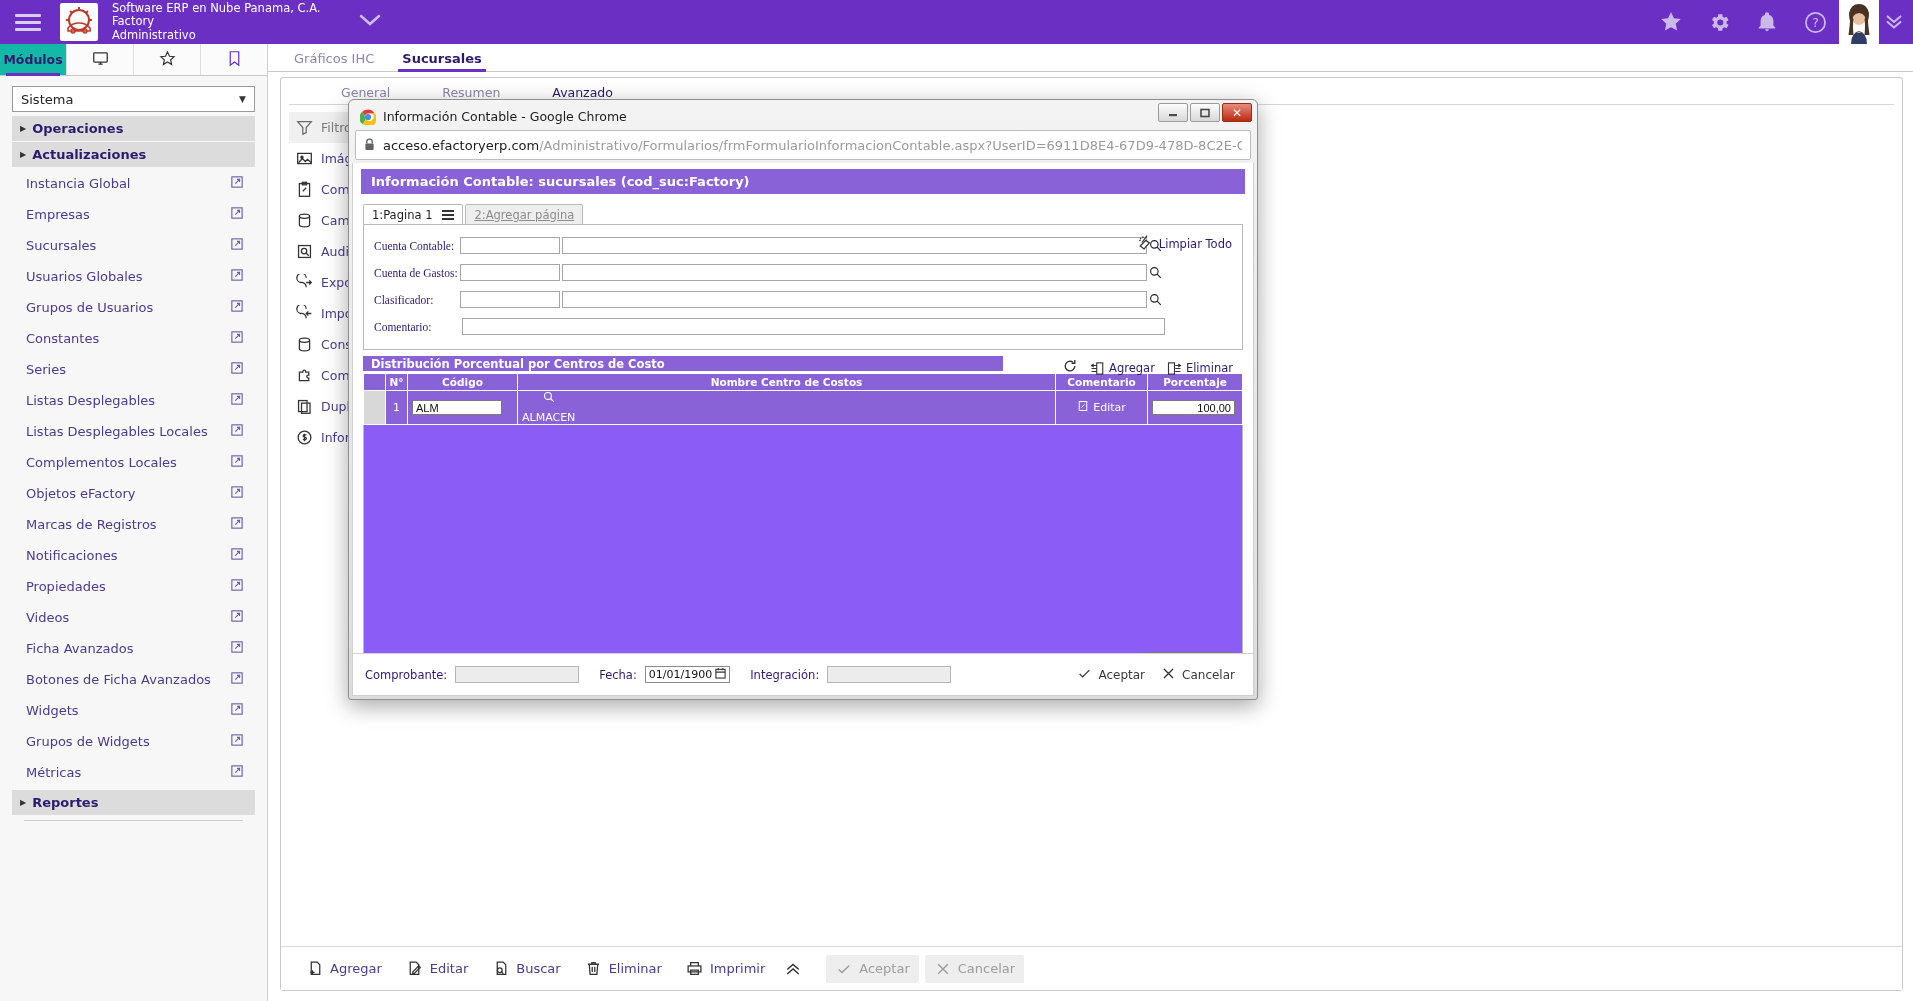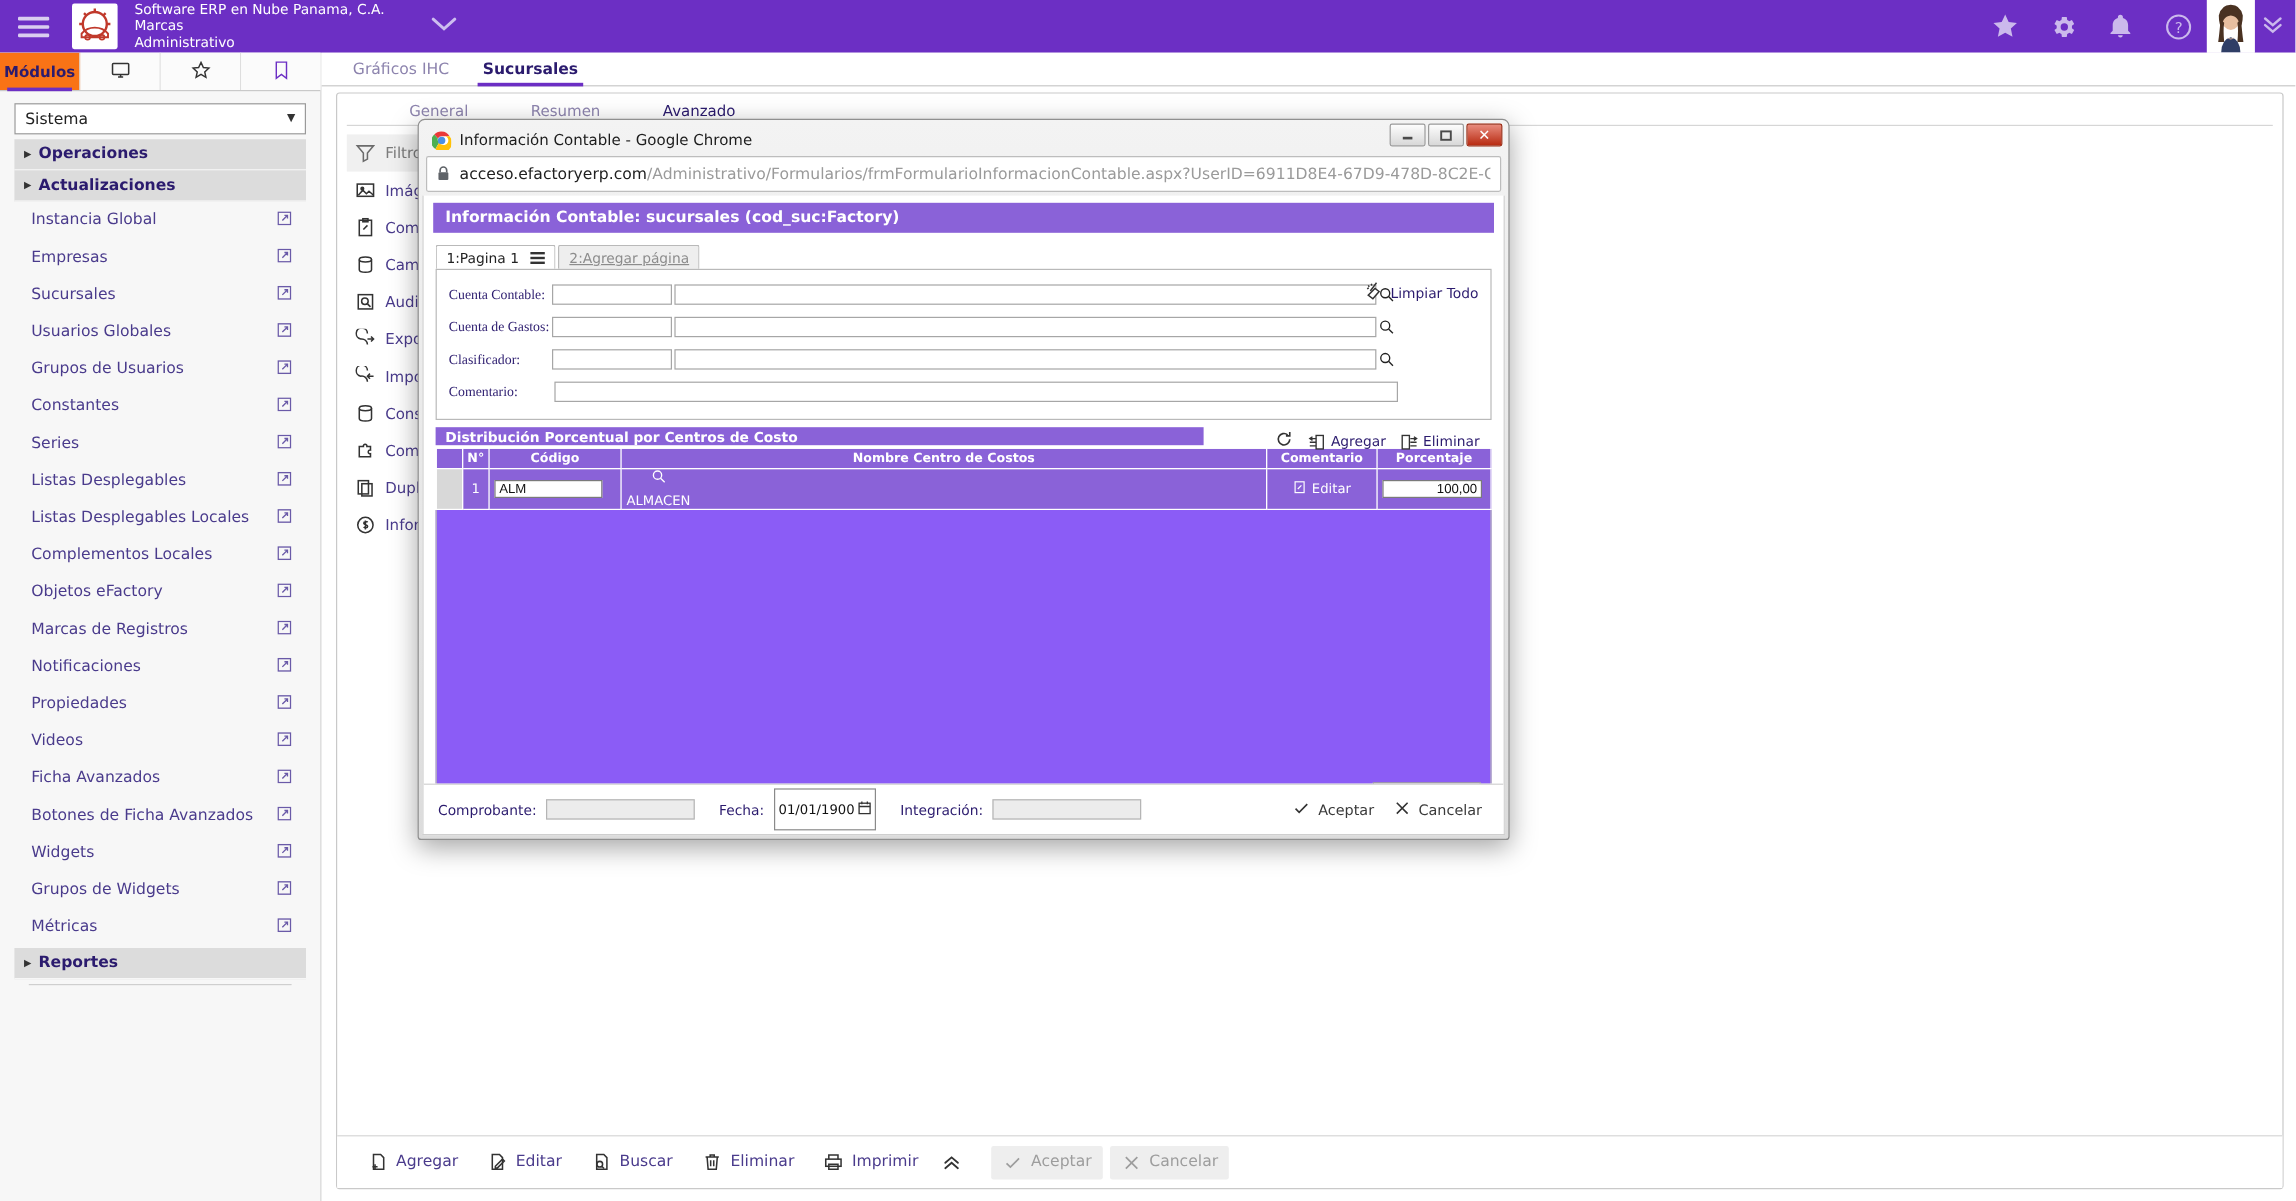--- a/index.html
+++ b/index.html
@@ -38,21 +38,21 @@
 
   
   .sidebar {
     position: absolute; left: 0; top: 44px; width: 268px; height: 957px;
     background: #f7f7f7; border-right: 1px solid #cfcfcf;
   }
   .sb-tabs { display: flex; height: 32px; border-bottom: 1px solid #c9c9c9; background: #fff; }
   .sb-tab { flex: 1; display: flex; align-items: center; justify-content: center;
      font-size: 12.5px; color: #4a3b8c; border-right: 1px solid #dedede;
      cursor: pointer; position: relative; background: #fbfbfb; }
-  .sb-tab.active { font-weight: bold; color: #2b1b6e; background: #f97316; }
+  .sb-tab.active { font-weight: bold; color: #2b1b6e; background: #14b8a6; }
   .sb-tab.active:after { content:""; position:absolute; left: 6px; right: 6px; bottom: -1px; height: 3px; background: #6c2fc4; }
   .sb-tab:last-child { border-right: none; }
   .sb-body { padding: 10px 12px 0 12px; }
   .sb-select {
      width: 100%; height: 26px; border: 1px solid #9a9a9a; background: #fff;
      display: flex; align-items: center; padding: 0 8px; font-size: 13px; color: #222;
      position: relative; cursor: pointer;
   }
   .sb-select .caret { margin-left: auto; font-size: 9px; color: #333; }
   .sb-list { margin-top: 4px; }
@@ -172,21 +172,21 @@
   .chk { width:22px; background:#d8d8d8 !important; }
   .editlink { display:flex; align-items:center; justify-content:center; gap:4px; color:#fff; font-size:11px; cursor:pointer;}
 
   .gridarea { border:1px solid #b9b9b9; border-top:none; margin:0 10px; height: 252px; position:relative; background:#8b5cf6;}
   .totalrow { position:absolute; right: 8px; bottom: 8px; display:flex; align-items:center; gap:4px; font-size:11.5px; color:#2b1b6e;}
 
   .fm-footer { position:absolute; left:0; right:0; bottom:0; height: 42px; border-top:1px solid #d2d2d2;
      display:flex; align-items:center; padding: 0 12px; gap:8px; background:#fff; }
   .ff-label { font-size:11.5px; color:#2b1b6e; }
   .ff-input { height:17px; border:1px solid #b5b5b5; background:#ececec; }
-  .ff-date { height:35px; border:1px solid #8a8a8a; background:#fff; font-size:11px;
+  .ff-date { height:17px; border:1px solid #8a8a8a; background:#fff; font-size:11px;
      display:flex; align-items:center; padding: 0 3px; color:#111; }
   .ff-actions { margin-left:auto; display:flex; gap:16px; padding-right: 6px;}
   .ffa { display:flex; align-items:center; gap:6px; font-size:12px; color:#3a3a3a; cursor:pointer;}
 </style>
 </head>
 <body>
 
 <div id="root">
 
   <div class="topbar">
@@ -201,21 +201,21 @@
           <circle cx="17" cy="15" r="10"></circle>
           <path d="M7 15 L4 15 M27 15 L30 15 M17 5 L17 2 M10 8 L8 6 M24 8 L26 6"></path>
         </g>
         <path d="M6 23 q4 -5 11 -5 q7 0 11 5 l0 3 l-22 0 z" fill="none" stroke="#c0392b" stroke-width="1.6"></path>
         <circle cx="11" cy="26" r="2" fill="none" stroke="#c0392b" stroke-width="1.4"></circle>
         <circle cx="23" cy="26" r="2" fill="none" stroke="#c0392b" stroke-width="1.4"></circle>
       </svg>
     </div>
     <div class="brandtext">
       <div class="l1">Software ERP en Nube Panama, C.A.</div>
-      <div>Marcas</div>
+      <div>Factory</div>
       <div>Administrativo</div>
     </div>
     <div class="chev-down-header">
       <svg width="26" height="16" viewBox="0 0 26 16">
           <path d="M4 3 L13 11 L22 3" stroke="#cdbdf0" stroke-width="2.5" fill="none" stroke-linecap="round"></path>
           <path d="M4 8 L13 16 L22 8" stroke="#cdbdf0" stroke-width="2.5" fill="none" stroke-linecap="round" opacity="0"></path>
         </svg>
     </div>
 
     <div class="topright">

